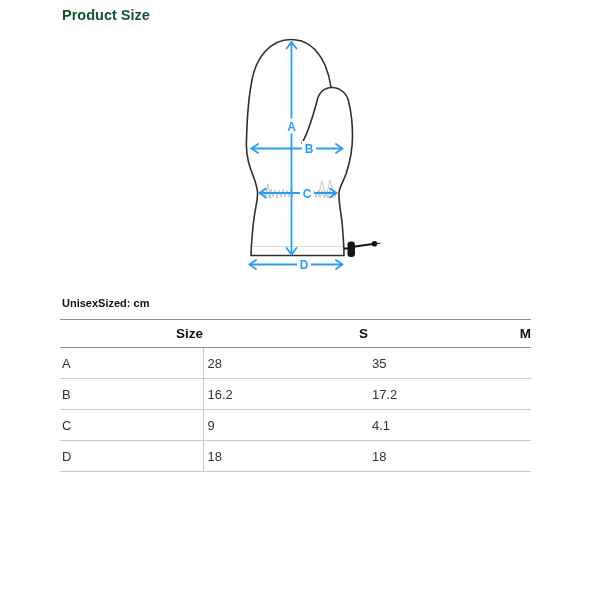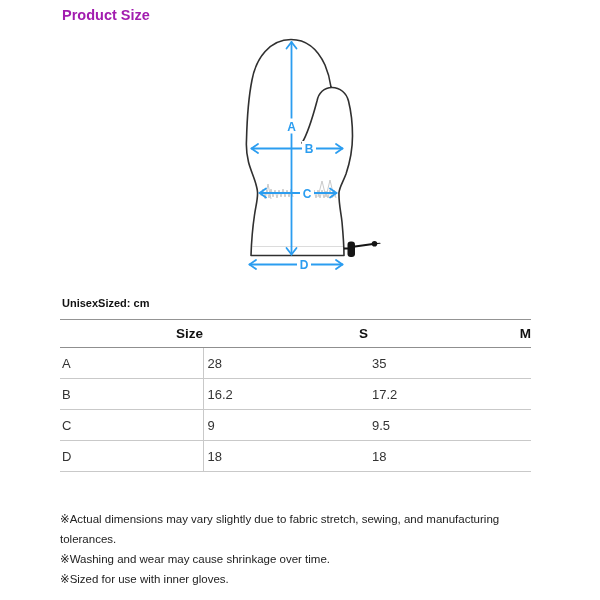--- a/index.html
+++ b/index.html
@@ -1,19 +1,19 @@
 <!DOCTYPE html>
 <html><head>
 <meta charset="utf-8">
 <style>
   html,body{margin:0;padding:0;width:600px;height:600px;background:#ffffff;overflow:hidden;}
   body{font-family:"Liberation Sans","DejaVu Sans",sans-serif;color:#1a1a1a;position:relative;
        -webkit-font-smoothing:antialiased;}
   .page{position:absolute;inset:0;background:#fff;}
-  .title{position:absolute;left:62px;top:7px;margin:0;font-size:14.5px;font-weight:bold;color:#a21caf;}
+  .title{position:absolute;left:62px;top:7px;margin:0;font-size:14.5px;font-weight:bold;color:#14532d;}
   .diagram{position:absolute;left:225px;top:30px;width:165px;height:255px;}
   .diagram svg{display:block;width:100%;height:100%;}
   .dim-label{font-size:12px;font-weight:bold;fill:#2b9df0;text-anchor:middle;
              font-family:"Liberation Sans","DejaVu Sans",sans-serif;}
   .tablewrap{position:absolute;left:60px;top:294px;width:471px;}
   .meta{display:flex;justify-content:flex-start;align-items:flex-start;
         padding:3px 1px 0 2px;height:22px;border-bottom:1px solid #949494;
         font-size:11px;font-weight:bold;color:#111;}
   table{border-collapse:collapse;width:471px;table-layout:fixed;}
   th{font-size:13.5px;font-weight:bold;text-align:right;height:27px;vertical-align:middle;
@@ -135,31 +135,25 @@
           <td class="col-m">35</td>
         </tr>
         <tr>
           <td>B</td>
           <td class="col-s">16.2</td>
           <td class="col-m">17.2</td>
         </tr>
         <tr>
           <td>C</td>
           <td class="col-s">9</td>
-          <td class="col-m">9.5</td>
+          <td class="col-m">4.1</td>
         </tr>
         <tr>
           <td>D</td>
           <td class="col-s">18</td>
           <td class="col-m">18</td>
         </tr>
       </tbody>
     </table>
   </div>
 
-  <div class="notes">
-    <p class="note">※Actual dimensions may vary slightly due to fabric stretch, sewing, and manufacturing
-tolerances.</p>
-    <p class="note">※Washing and wear may cause shrinkage over time.</p>
-    <p class="note">※Sized for use with inner gloves.</p>
-  </div>
 
 </div>
 
 </body></html>

